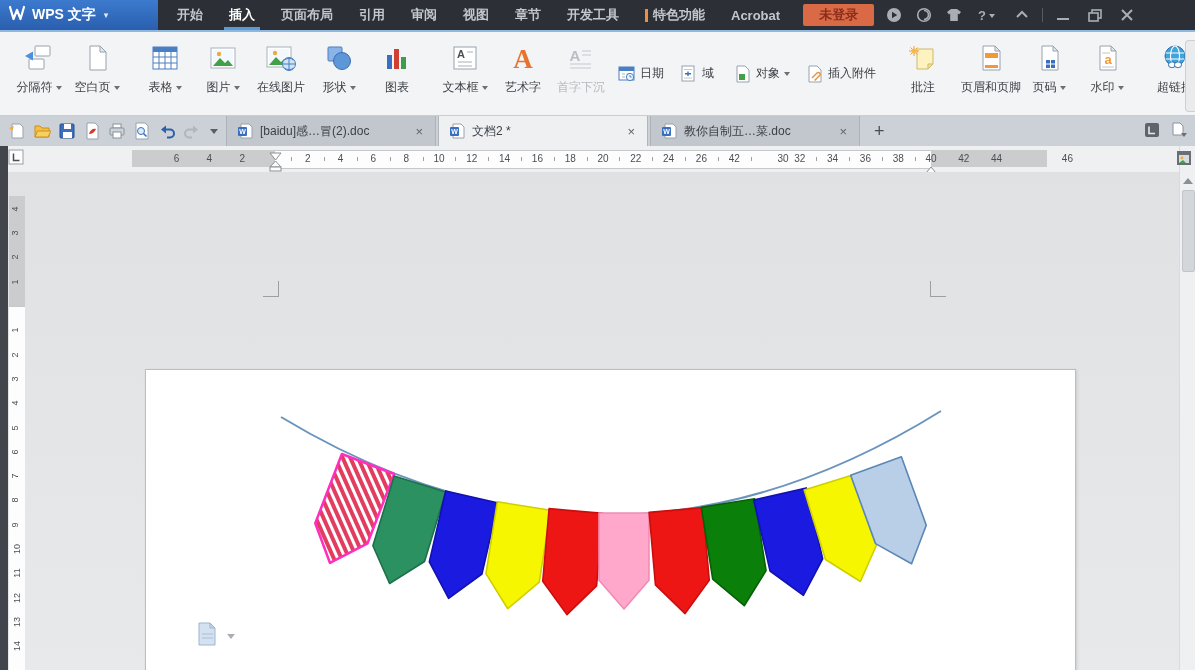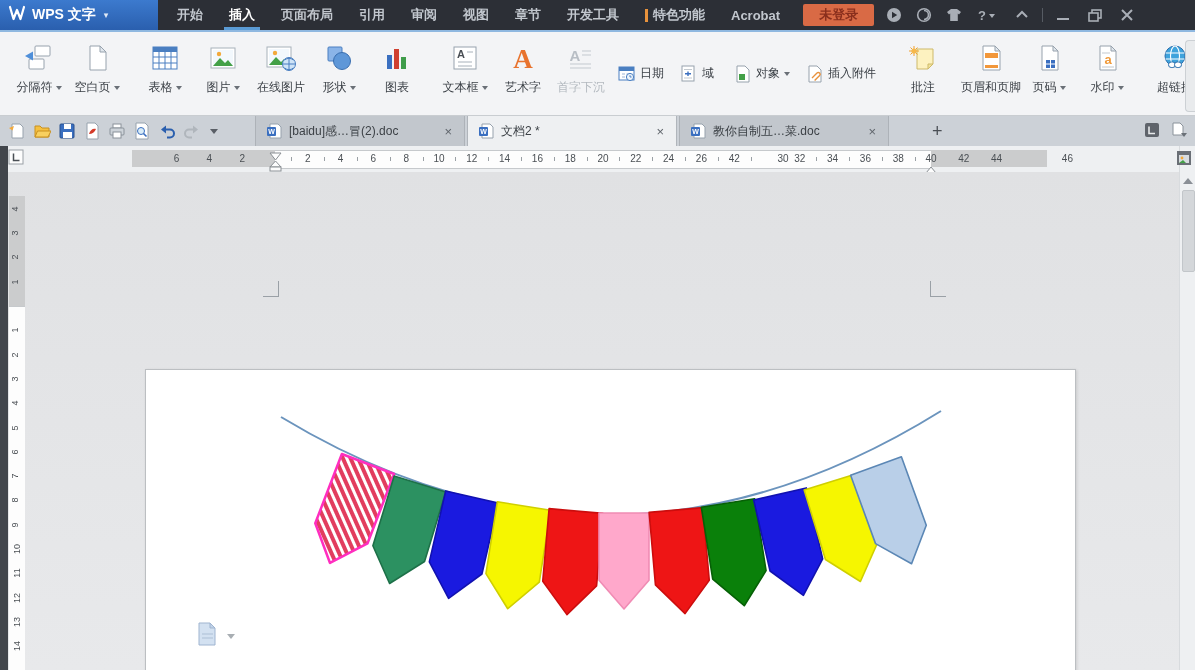--- a/index.html
+++ b/index.html
@@ -29,21 +29,21 @@
   .rb .rbl{font-size:12px;color:#3a3f45;display:flex;align-items:center;gap:3px;white-space:nowrap;margin-top:2px;}
   .rb.dis .rbl{color:#b3b9bf;}
   .crt{width:0;height:0;border-left:3.5px solid transparent;border-right:3.5px solid transparent;border-top:4px solid #6a7077;display:inline-block;}
   .rdiv{width:1px;background:#d6d9dc;margin:9px 5px;}
   .rgrid{display:flex;flex-direction:row;justify-content:center;gap:20px;padding:0 8px;}
   .rrow{display:flex;gap:16px;align-items:center;}
   .rs{display:flex;align-items:center;gap:4px;font-size:12px;color:#3a3f45;white-space:nowrap;}
   .rgrid.clipped{max-width:52px;overflow:hidden;padding-right:0;}
   #ribbonedge{position:absolute;right:0;top:40px;width:9px;height:70px;background:#e9ebed;border:1px solid #ccd0d4;border-right:none;border-radius:4px 0 0 4px;}
   
-  #tabbar{position:absolute;left:0;top:116px;width:1195px;height:30px;background:#ccd1d7;border-bottom:1px solid #b9bec4;display:flex;align-items:stretch;gap:29px;}
+  #tabbar{position:absolute;left:0;top:116px;width:1195px;height:30px;background:#ccd1d7;border-bottom:1px solid #b9bec4;display:flex;align-items:stretch;}
   #qat{display:flex;align-items:center;gap:7px;padding:0 8px;}
   #qat .qi{display:flex;align-items:center;}
   #qat .qcaret{margin-left:2px;}
   .dcaret{width:0;height:0;border-left:4px solid transparent;border-right:4px solid transparent;border-top:5px solid #5a5f66;display:inline-block;}
   #tabs{display:flex;align-items:stretch;}
   .dtab{display:flex;align-items:center;gap:7px;padding:0 10px;width:188px;font-size:12px;color:#3c4146;background:#c2c7cd;border-left:1px solid #adb2b8;border-right:1px solid #adb2b8;margin-right:2px;}
   .dtab.active{background:#eef0f2;border-color:#b0b5bb;}
   .dtab .ttl{flex:1;white-space:nowrap;overflow:hidden;}
   .dtab .tclose{color:#5f646b;font-size:13px;padding:0 2px;}
   #newtab{display:flex;align-items:center;padding:0 12px;font-size:18px;color:#4a4f55;}

